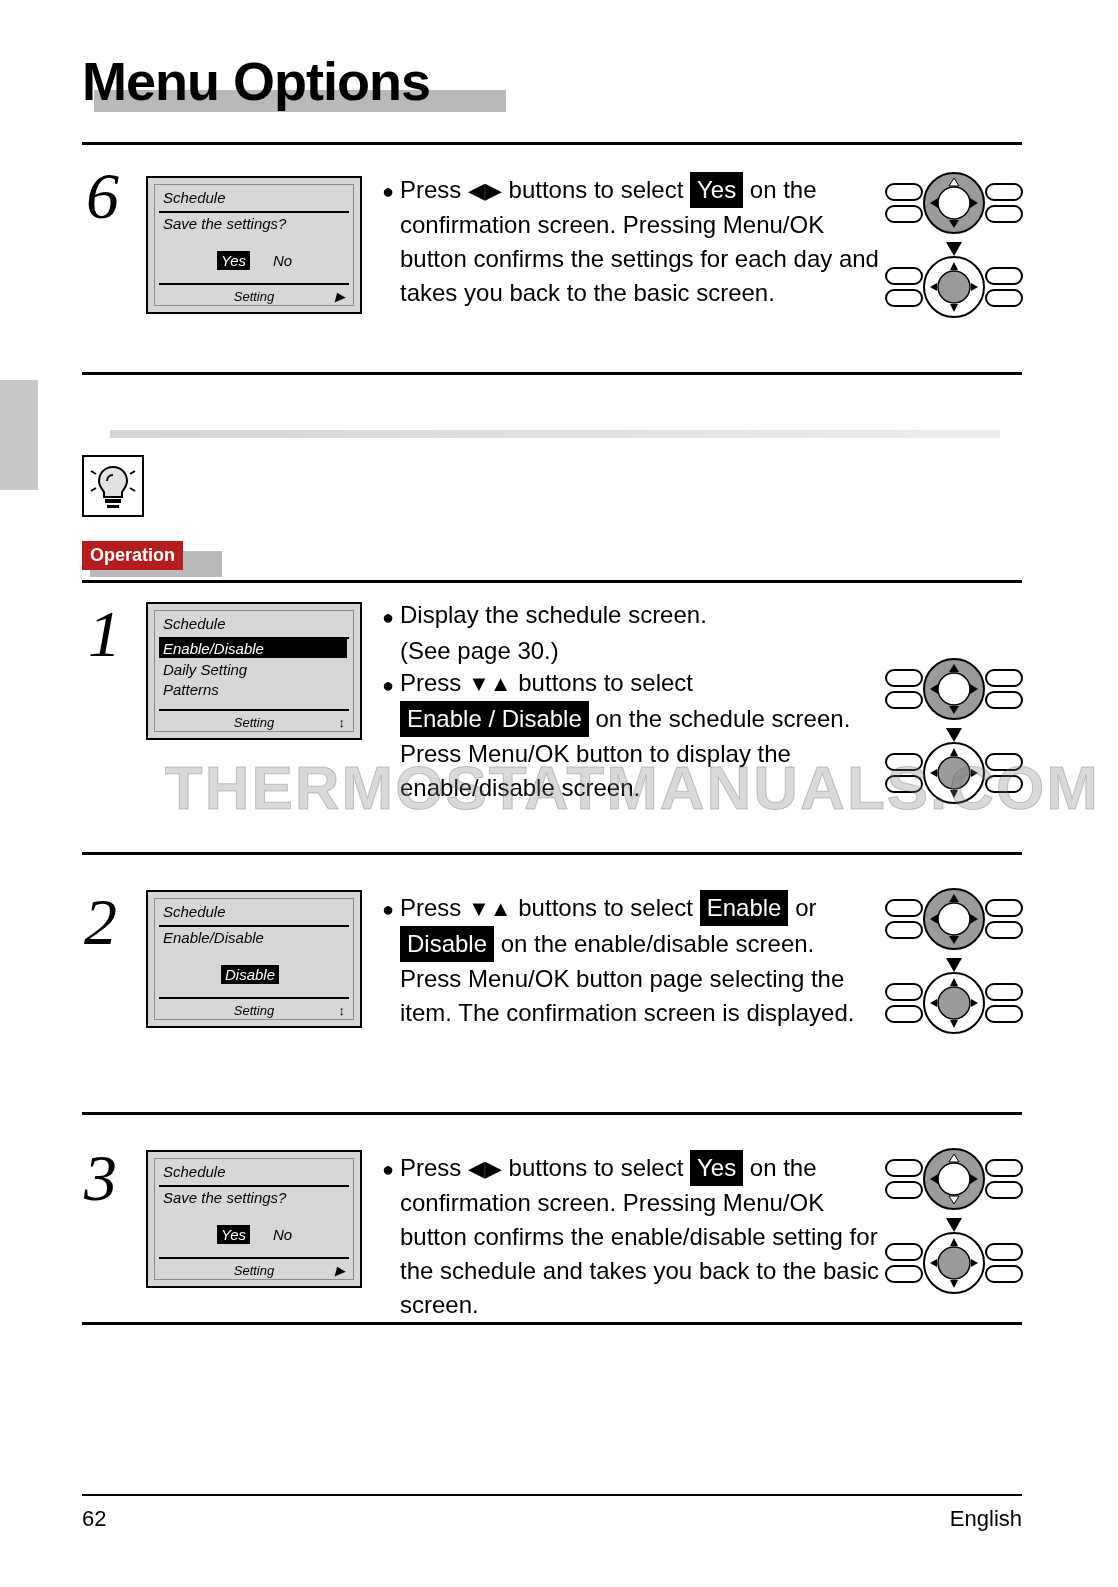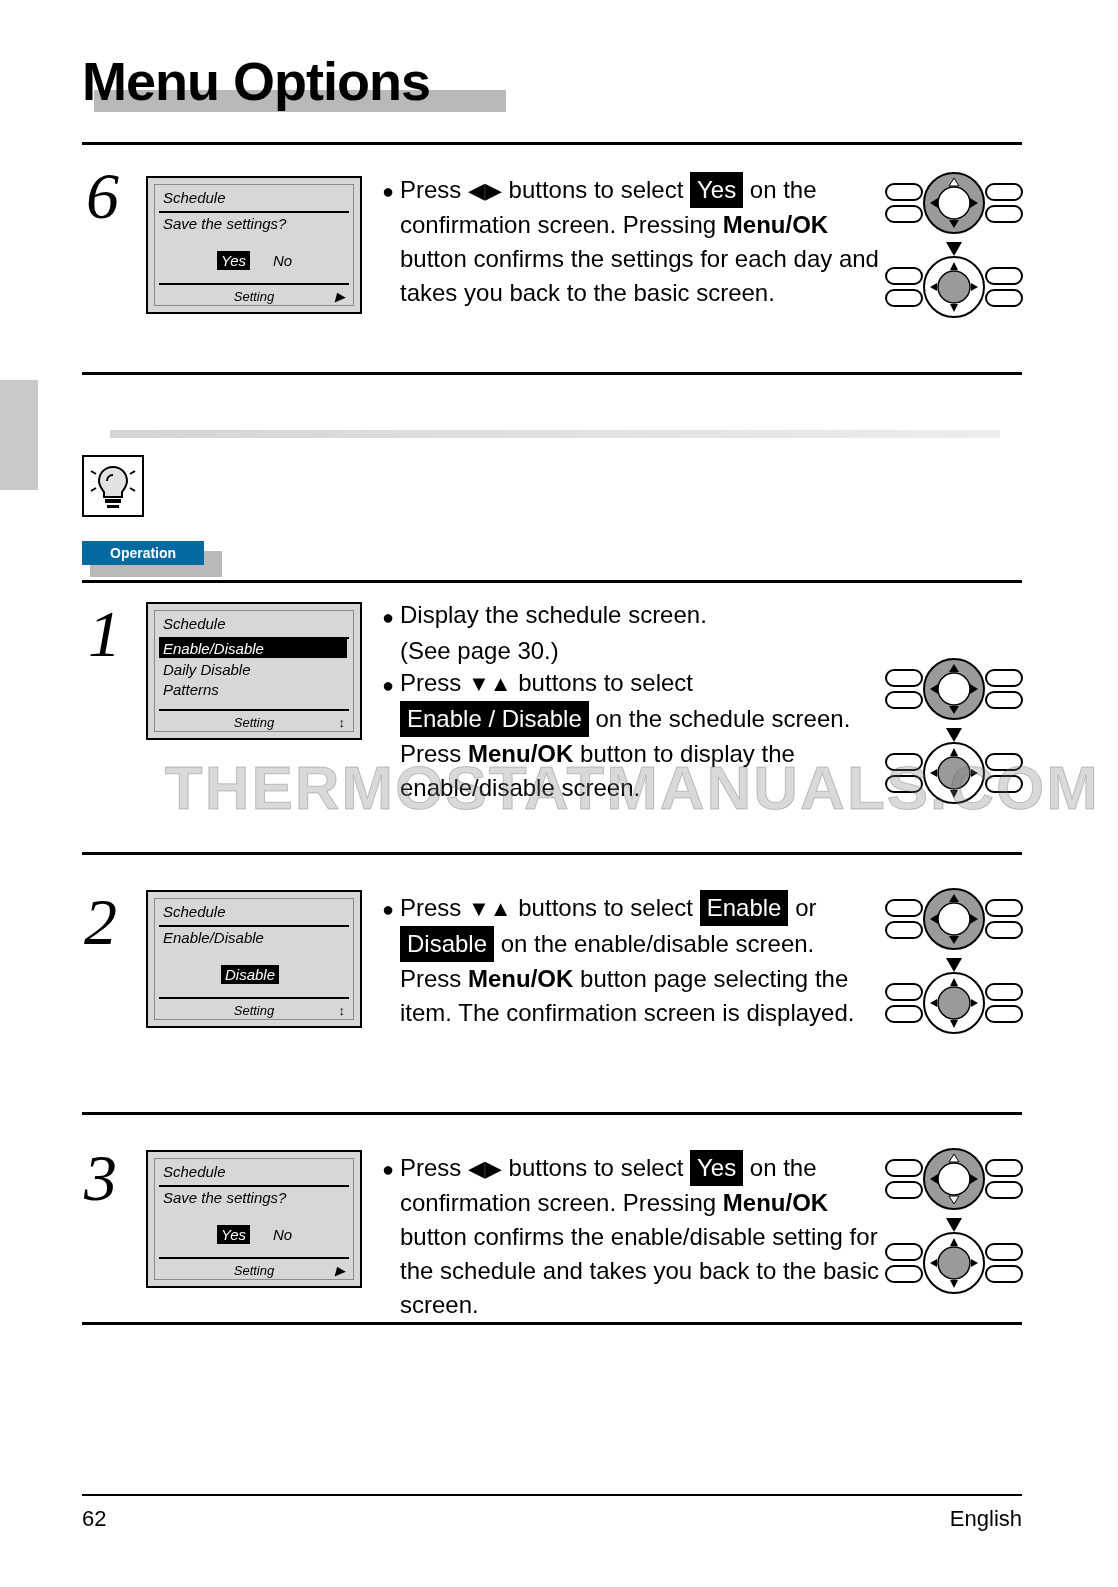--- a/index.html
+++ b/index.html
@@ -91,43 +91,43 @@
   }
   .bullet{
     position:absolute;
     font-size:20px;
     line-height:34px;
   }
   .inv{
     background:#000;color:#fff;padding:1px 7px;
     display:inline-block;
   }
-  .bold{font-weight:bold;}
+  .bold{font-weight:normal;}
   .small{font-size:24px;}
 
   
   .remote{position:absolute;}
 
   
   .tipbar{
     position:absolute;left:110px;top:430px;width:890px;height:8px;
     background:linear-gradient(to right,#d4d4d4,#ededed);
   }
   .tipbox{
     position:absolute;left:82px;top:455px;width:62px;height:62px;
     border:2px solid #000;box-sizing:border-box;background:#fff;
   }
   .tiphead{
     position:absolute;left:155px;top:468px;
     font-size:30px;font-weight:bold;
   }
   .oplabel{
     position:absolute;left:82px;top:541px;
-    background:#0369a1;color:#fff;font-weight:bold;font-size:14px;
-    padding:4px 28px;
+    background:#b91c1c;color:#fff;font-weight:bold;font-size:18px;
+    padding:4px 8px;
   }
   .oplabel-shadow{
     position:absolute;left:90px;top:551px;width:132px;height:26px;background:#b9b9b9;
   }
 
   
   .footer-rule{position:absolute;left:82px;top:1494px;width:940px;height:2px;background:#000;}
   .footer-left{position:absolute;left:82px;top:1506px;font-size:22px;}
   .footer-right{position:absolute;right:96px;top:1506px;font-size:22px;}
 
@@ -233,21 +233,21 @@
   <div class="oplabel">Operation</div>
   <div class="rule" style="left:82px;top:580px;width:940px;"></div>
 
   <div class="stepnum" style="left:88px;top:596px;">1</div>
 
   <div class="lcd" style="left:146px;top:602px;width:216px;height:138px;">
     <div class="lcd-inner">
       <div class="lcd-title">Schedule</div>
       <div class="lcd-titlebar"></div>
       <div class="lcd-hl" style="left:4px;top:28px;width:188px;box-sizing:border-box;">Enable/Disable</div>
-      <div class="lcd-line" style="left:8px;top:50px;">Daily Disable</div>
+      <div class="lcd-line" style="left:8px;top:50px;">Daily Setting</div>
       <div class="lcd-line" style="left:8px;top:70px;">Patterns</div>
       <div class="lcd-footbar"></div>
       <div class="lcd-foot">Setting</div>
       <div class="lcd-arrow">↕</div>
     </div>
   </div>
 
   <div class="bullet" style="left:382px;top:600px;">●</div>
   <div class="btext" style="left:400px;top:598px;width:470px;">
     <span>Display the schedule screen.</span>

